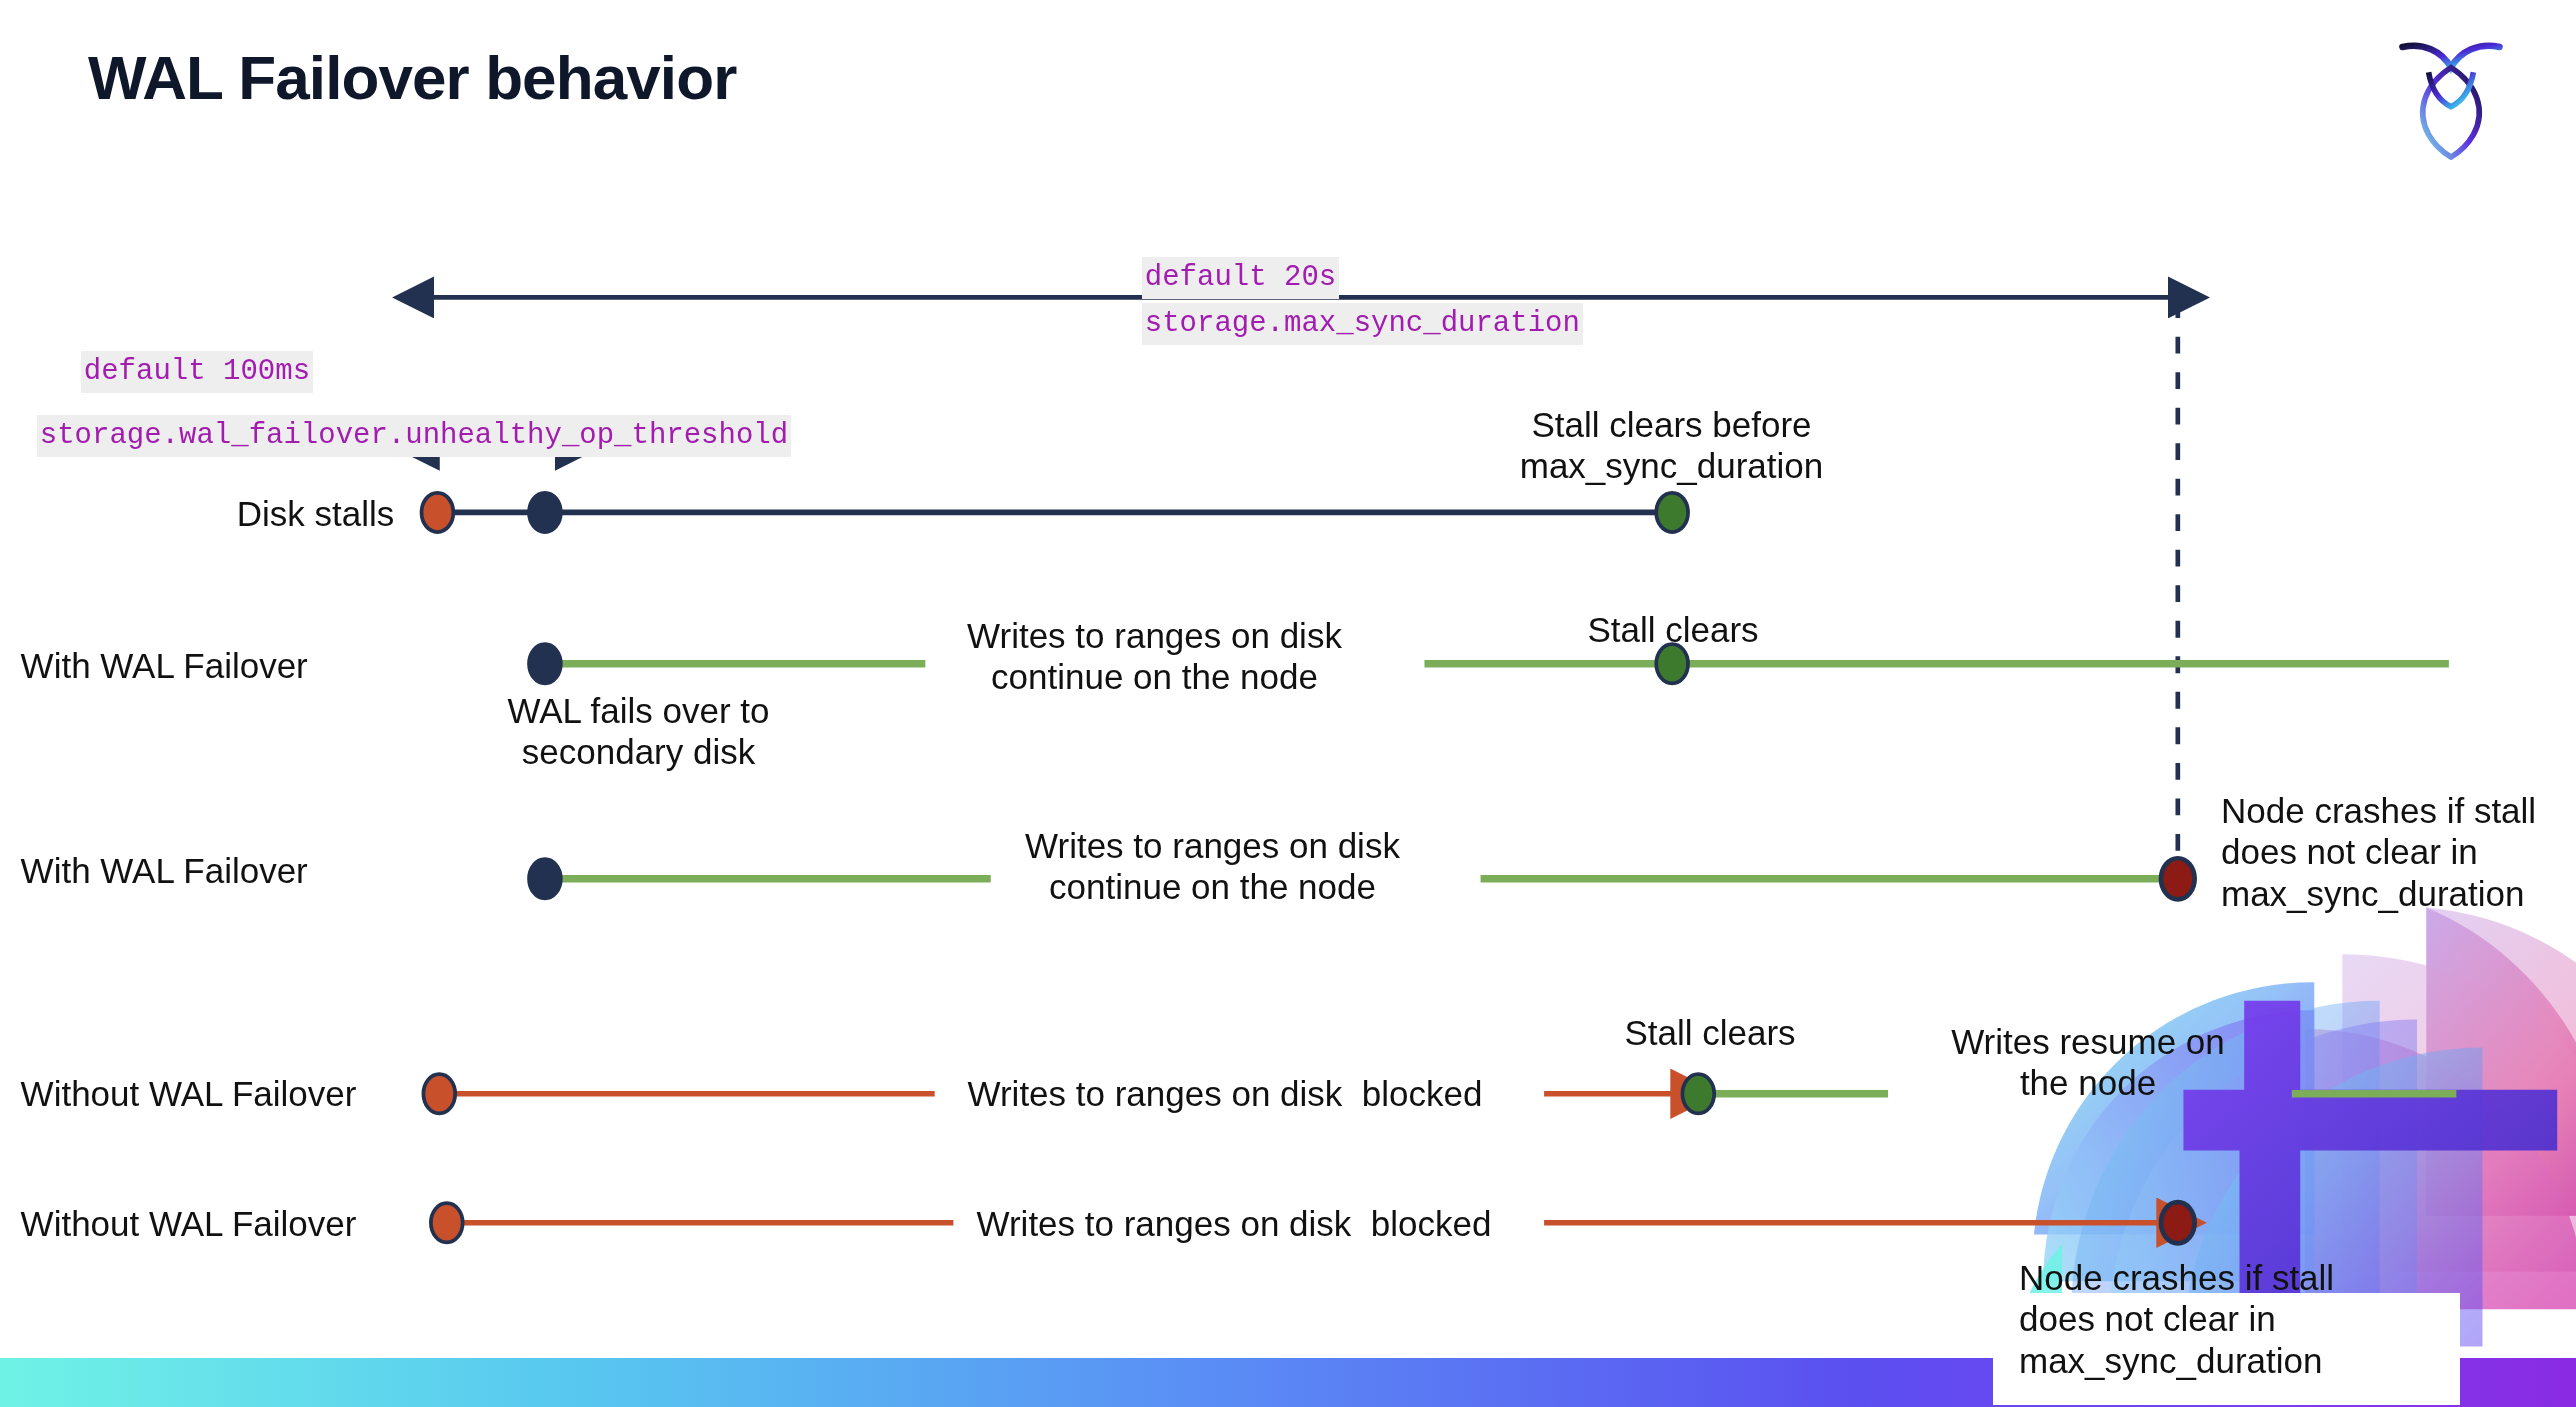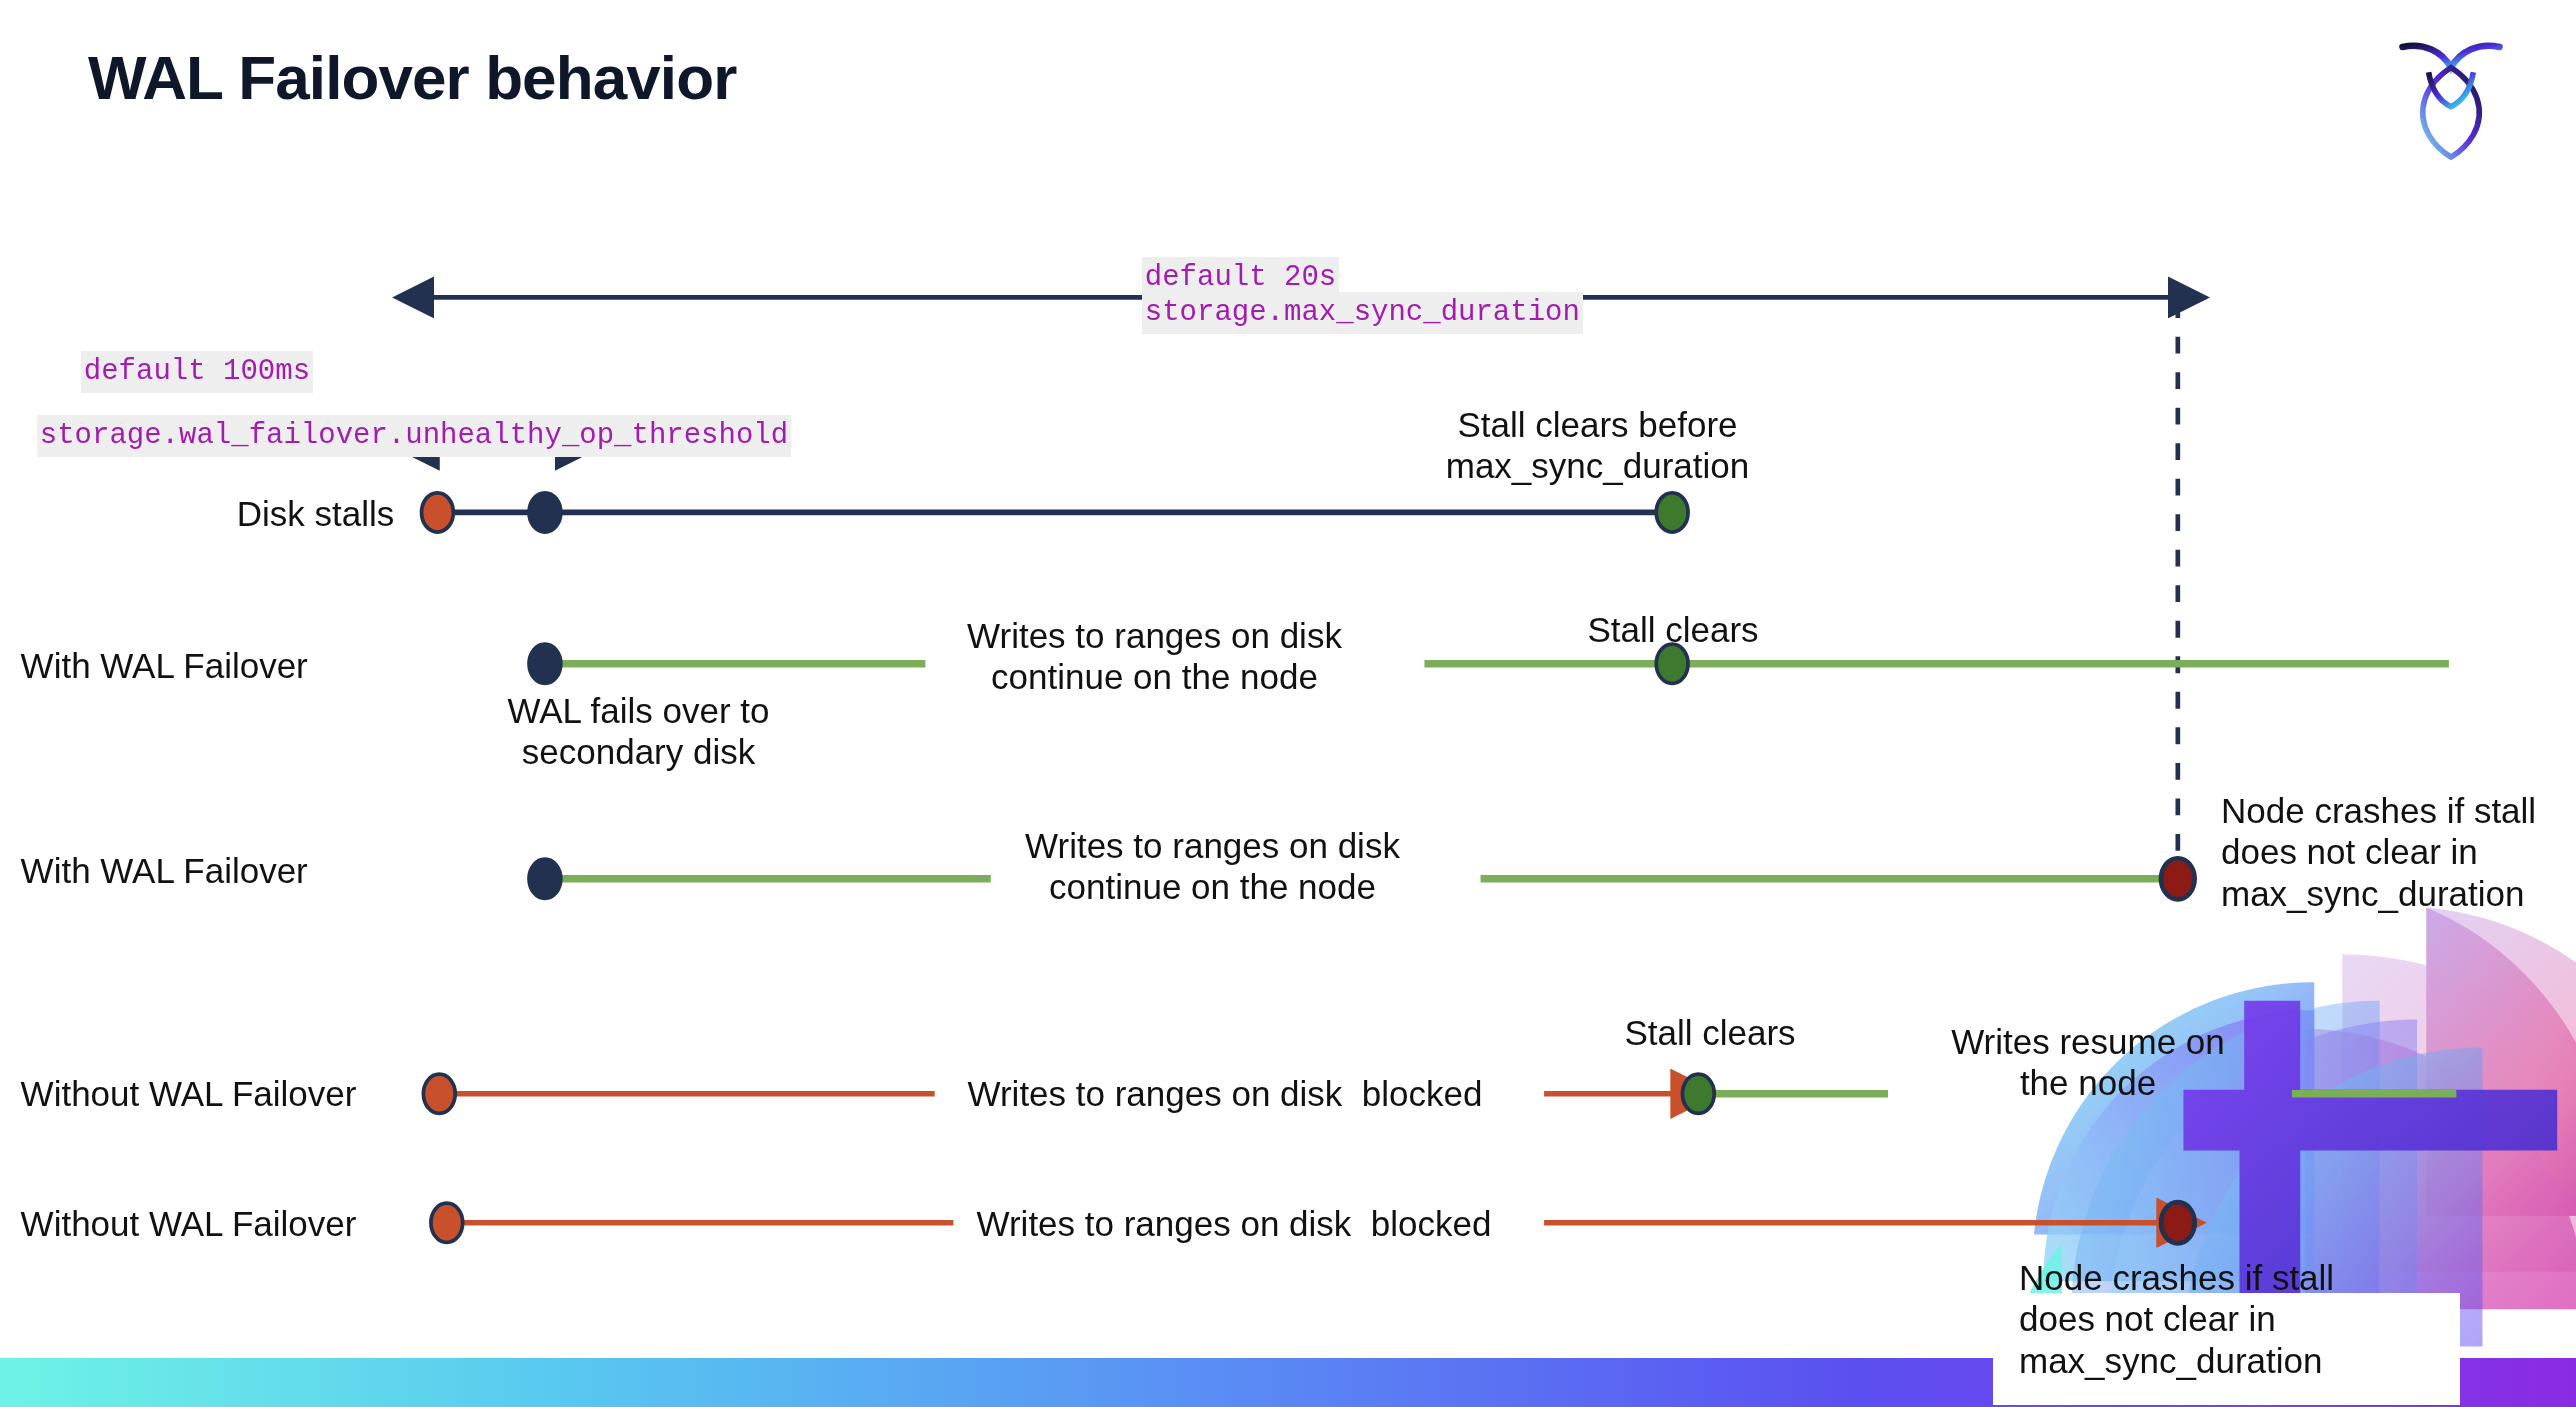--- a/index.html
+++ b/index.html
@@ -190,27 +190,27 @@
 
     <g>
       <line x1="478" y1="1308" x2="1020" y2="1308" stroke="#c8502b" stroke-width="6"></line>
       <line x1="1652" y1="1308" x2="2310" y2="1308" stroke="#c8502b" stroke-width="6" marker-end="url(#arrOr)"></line>
       <ellipse cx="478" cy="1308" rx="17" ry="21" fill="#c8502b" stroke="#22314f" stroke-width="4"></ellipse>
       <ellipse cx="2330" cy="1308" rx="18" ry="22" fill="#8c1b16" stroke="#22314f" stroke-width="5"></ellipse>
     </g>
   </svg>
 
   <div class="code" style="left:1142px;top:257px;">default 20s</div>
-  <div class="code" style="left:1142px;top:292px;">storage.max_sync_duration</div>
+  <div class="code" style="left:1142px;top:303px;">storage.max_sync_duration</div>
 
   <div class="code" style="left:37px;top:351px;margin-left:44px;">default 100ms</div>
   <div class="code" style="left:37px;top:415px;">storage.wal_failover.unhealthy_op_threshold</div>
 
   <div class="lbl" style="left:222px;top:493px;width:187px;text-align:center;">Disk stalls</div>
-  <div class="lbl c" style="left:1401px;top:404px;width:393px;">Stall clears before
+  <div class="lbl c" style="left:1475px;top:404px;width:393px;">Stall clears before
 max_sync_duration</div>
 
   <div class="lbl l" style="left:20.6px;top:645px;width:374px;">With WAL Failover</div>
   <div class="lbl c" style="left:475px;top:690px;width:327px;">WAL fails over to
 secondary disk</div>
   <div class="lbl c" style="left:935px;top:615px;width:439px;">Writes to ranges on disk
 continue on the node</div>
   <div class="lbl c" style="left:1505px;top:609px;width:336px;">Stall clears</div>
 
   <div class="lbl l" style="left:20.6px;top:850px;width:374px;">With WAL Failover</div>

